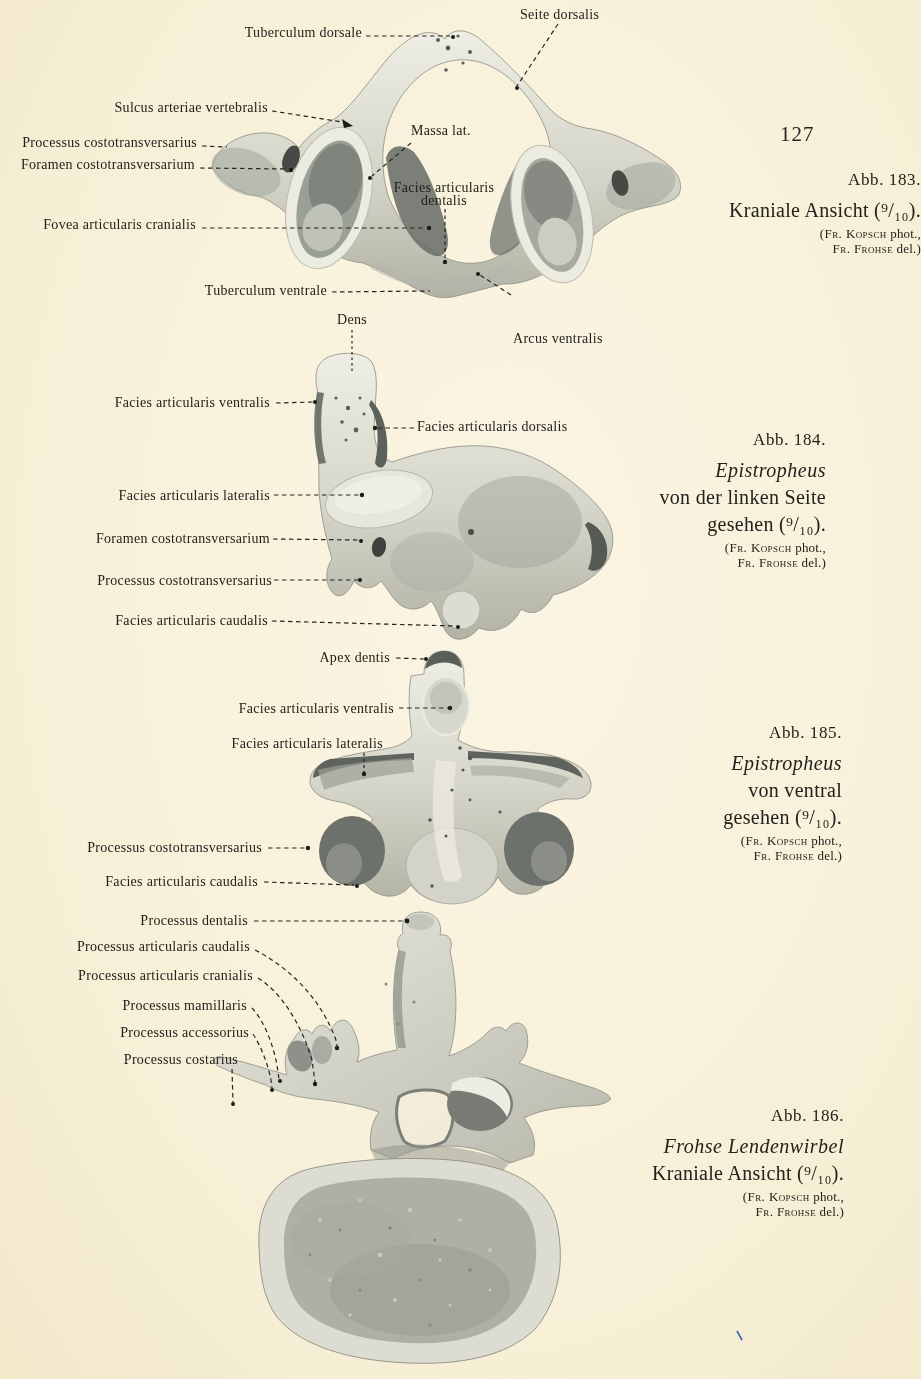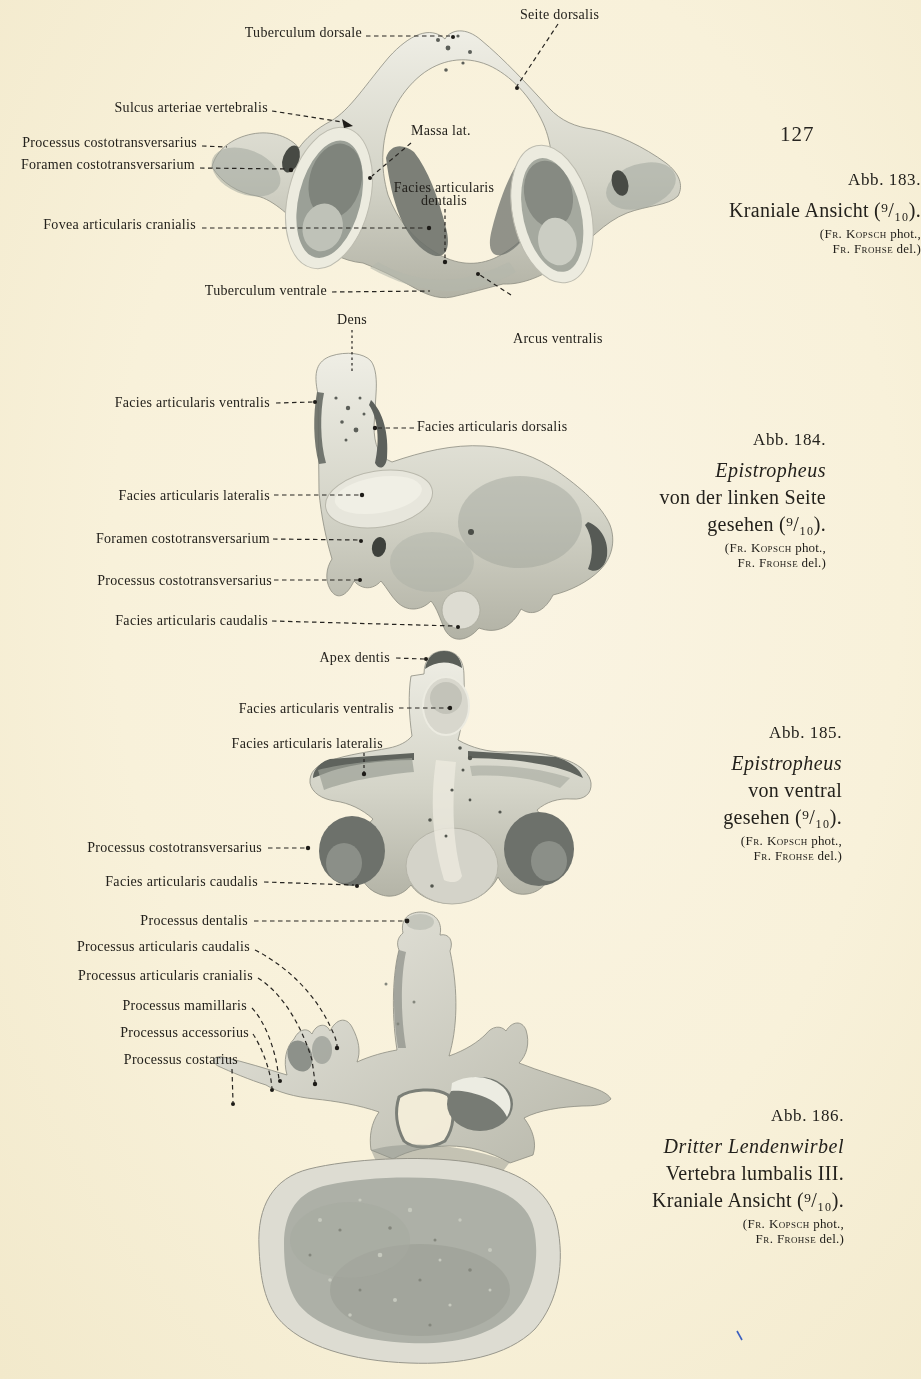--- a/index.html
+++ b/index.html
@@ -352,22 +352,21 @@
     <span class="cap-line">von ventral</span>
     <span class="cap-line">gesehen (⁹/₁₀).</span>
     <span class="cap-credit">
       <span class="sc">(Fr. Kopsch</span><span> phot.,</span><br>
       <span class="sc">Fr. Frohse</span><span> del.)</span>
     </span>
   </div>
 
   <div class="caption" style="left:604px;top:1106px;width:240px;">
     <span class="cap-num">Abb. 186.</span>
-    <span class="cap-title">Dritter  Lendenwirbel</span>
-    <span class="cap-line">Vertebra lumbalis III.</span>
+    <span class="cap-title">Frohse  Lendenwirbel</span>
     <span class="cap-line">Kraniale Ansicht (⁹/₁₀).</span>
     <span class="cap-credit">
       <span class="sc">(Fr. Kopsch</span><span> phot.,</span><br>
       <span class="sc">Fr. Frohse</span><span> del.)</span>
     </span>
   </div>
 
 </div>
 
 </body></html>

